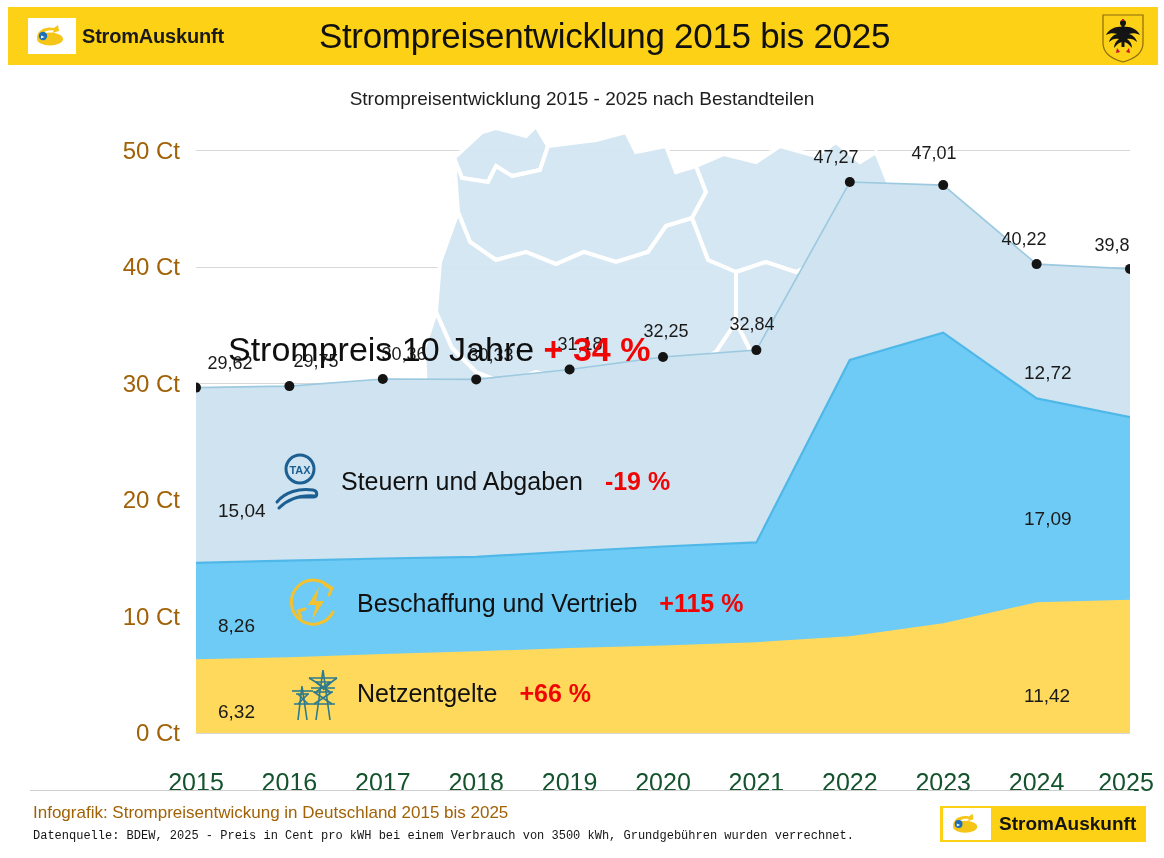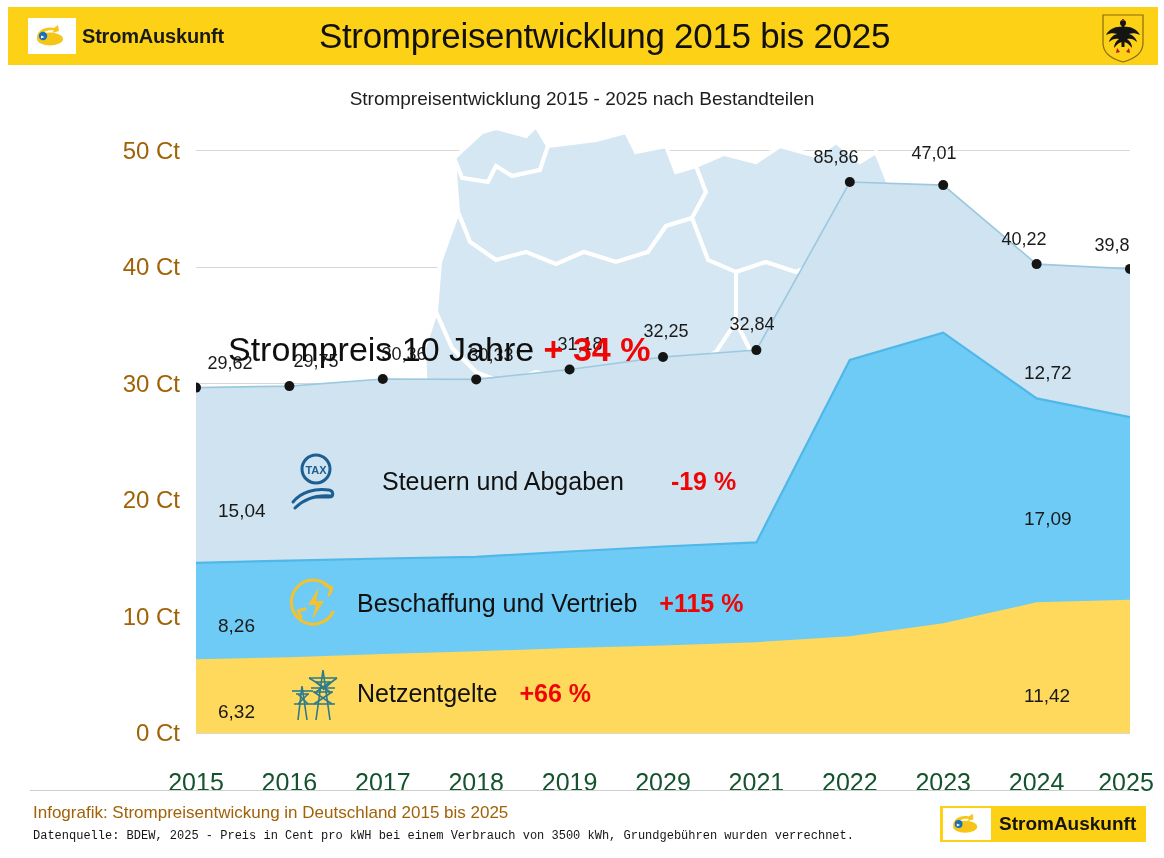--- a/index.html
+++ b/index.html
@@ -270,52 +270,52 @@
         </g>
       </svg>
 
       <div class="dlabel" style="left:34px;  top:224px;">29,62</div>
       <div class="dlabel" style="left:120px; top:222px;">29,75</div>
       <div class="dlabel" style="left:208px; top:215px;">30,36</div>
       <div class="dlabel" style="left:295px; top:216px;">30,33</div>
       <div class="dlabel" style="left:384px; top:205px;">31,18</div>
       <div class="dlabel" style="left:470px; top:192px;">32,25</div>
       <div class="dlabel" style="left:556px; top:185px;">32,84</div>
-      <div class="dlabel" style="left:640px; top:18px;">85,86</div>
+      <div class="dlabel" style="left:640px; top:18px;">47,27</div>
       <div class="dlabel" style="left:738px; top:14px;">47,01</div>
       <div class="dlabel" style="left:828px; top:100px;">40,22</div>
       <div class="dlabel" style="left:916px; top:106px;">39,8</div>
 
       <div class="seg-label-left" style="left:22px; top:350px;">15,04</div>
       <div class="seg-label-left" style="left:22px; top:465px;">8,26</div>
       <div class="seg-label-left" style="left:22px; top:551px;">6,32</div>
 
       <div class="seg-label-right" style="left:828px; top:212px;">12,72</div>
       <div class="seg-label-right" style="left:828px; top:358px;">17,09</div>
       <div class="seg-label-right" style="left:828px; top:535px;">11,42</div>
 
       <div class="xtick" style="left:0px;">2015</div>
       <div class="xtick" style="left:93.4px;">2016</div>
       <div class="xtick" style="left:186.8px;">2017</div>
       <div class="xtick" style="left:280.2px;">2018</div>
       <div class="xtick" style="left:373.6px;">2019</div>
-      <div class="xtick" style="left:467px;">2029</div>
+      <div class="xtick" style="left:467px;">2020</div>
       <div class="xtick" style="left:560.4px;">2021</div>
       <div class="xtick" style="left:653.8px;">2022</div>
       <div class="xtick" style="left:747.2px;">2023</div>
       <div class="xtick" style="left:840.6px;">2024</div>
       <div class="xtick" style="left:930px;">2025</div>
     </div>
 
     <div class="headline">
       <span>Strompreis 10 Jahre</span>
       <span class="pct">+ 34 %</span>
     </div>
 
-    <div class="legend-row" style="left:285px; top:330px;gap:25px;">
+    <div class="legend-row" style="left:269px; top:330px;">
       <svg class="legend-icon" viewBox="0 0 62 62">
         <circle cx="31" cy="19" r="14" fill="none" stroke="#1c5f92" stroke-width="3"></circle>
         <text x="31" y="24" font-family="'Liberation Sans',sans-serif" font-size="11" font-weight="bold" fill="#1c5f92" text-anchor="middle">TAX</text>
         <path d="M8 52 C16 42, 30 38, 44 40 C49 41, 49 47, 44 47 L31 47" fill="none" stroke="#1c5f92" stroke-width="3" stroke-linecap="round"></path>
         <path d="M10 58 C20 48, 34 45, 46 46" fill="none" stroke="#1c5f92" stroke-width="3" stroke-linecap="round"></path>
       </svg>
       <span class="legend-text">Steuern und Abgaben</span>
       <span class="legend-pct">-19 %</span>
     </div>
 

